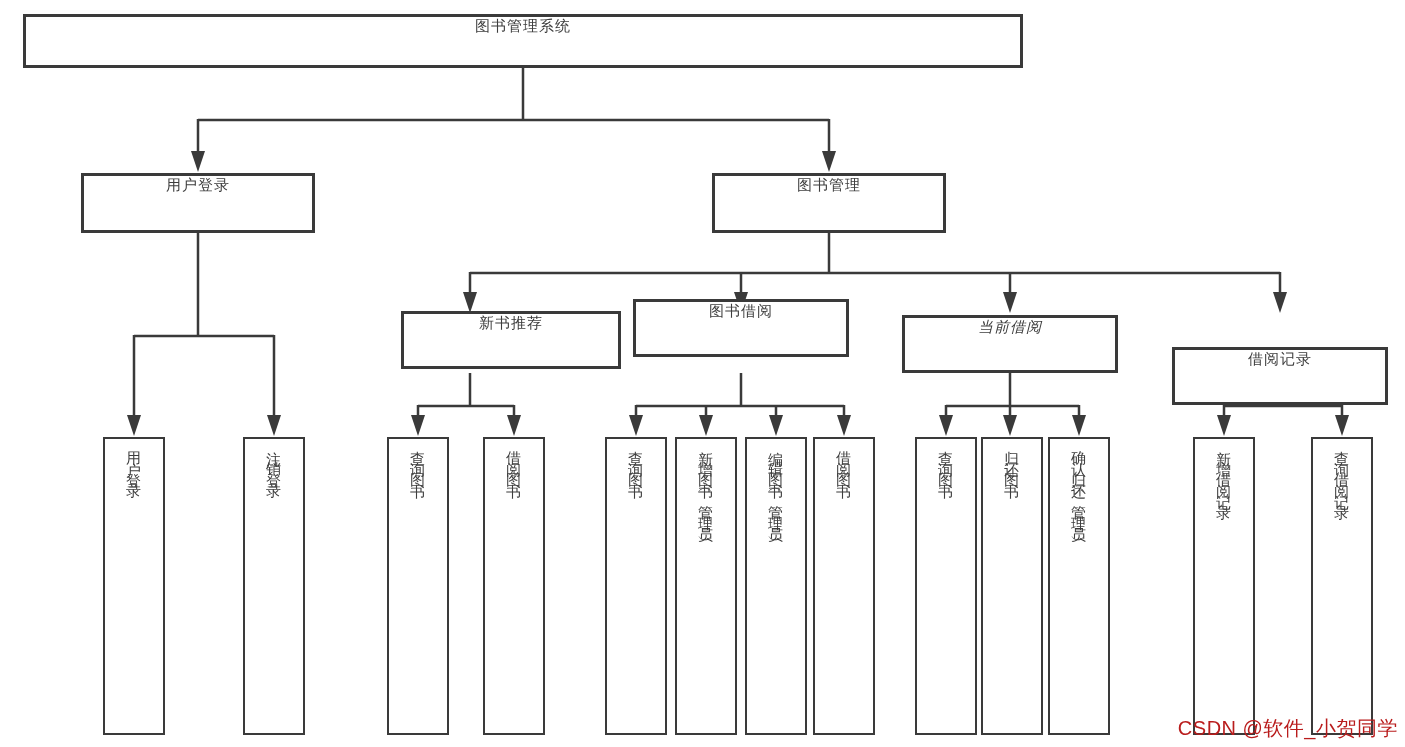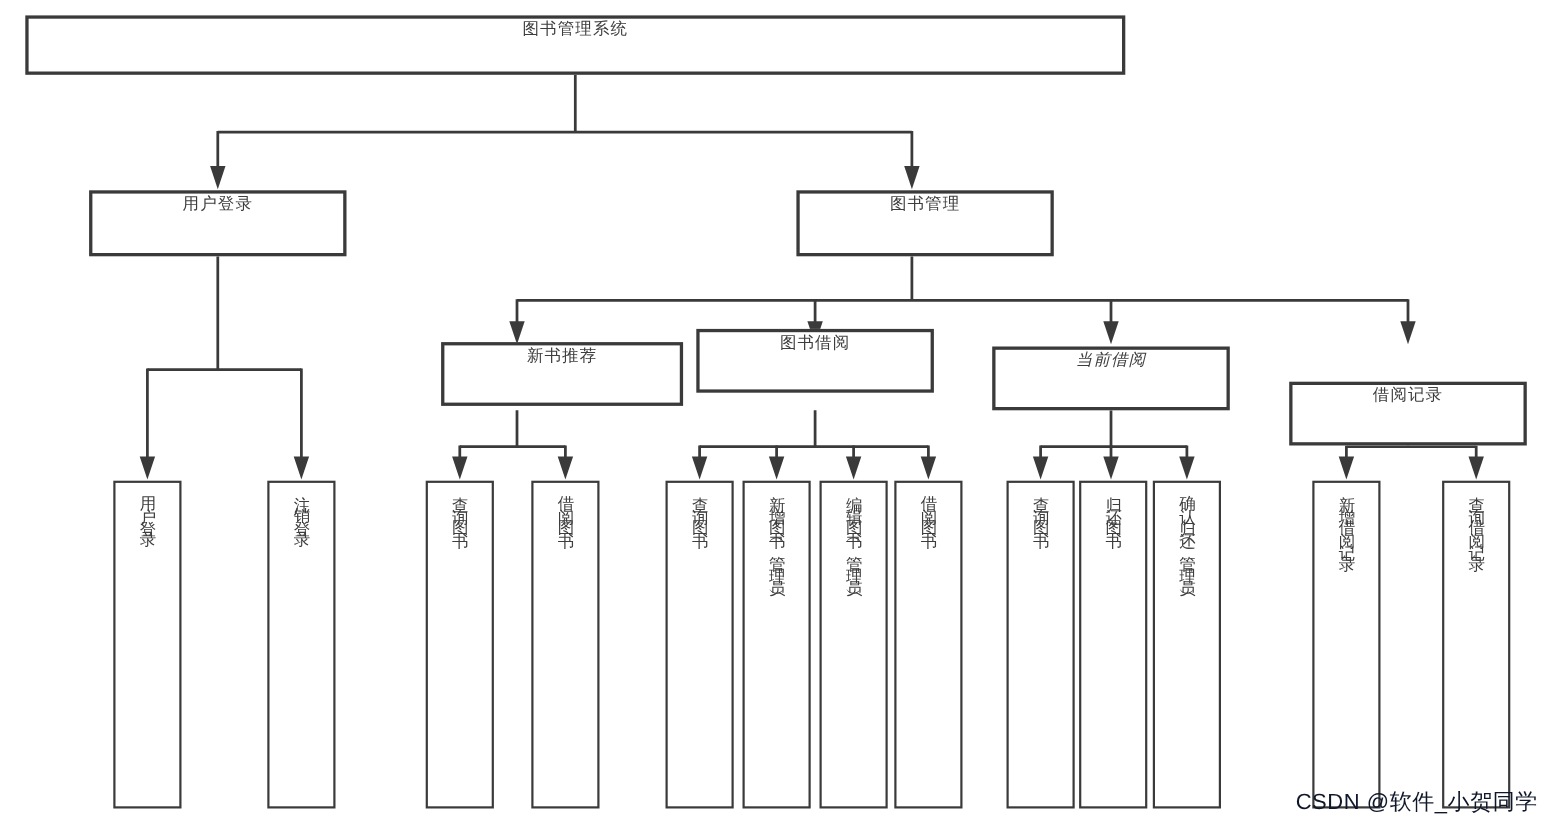--- a/index.html
+++ b/index.html
@@ -42,21 +42,21 @@
     writing-mode: vertical-rl;
     text-orientation: mixed;
     letter-spacing: 11px;
     line-height: 1;
     white-space: nowrap;
   }
   .watermark {
     position: absolute;
     right: 7px;
     bottom: 5px;
-    color: #0f172a;
+    color: #b91c1c;
     font-size: 20px;
     letter-spacing: 0.5px;
     z-index: 5;
     pointer-events: none;
   }
 </style>
 </head>
 <body>
 
 <div id="canvas">
@@ -111,21 +111,21 @@
     </g>
   </svg>
 
   <div class="box hbox" style="left:23px; top:14px; width:1000px; height:54px;">
     <span>图书管理系统</span>
   </div>
 
   <div class="box hbox" style="left:81px; top:173px; width:234px; height:60px;">
     <span>用户登录</span>
   </div>
-  <div class="box hbox" style="left:712px; top:173px; width:234px; height:60px;margin-left:12px;">
+  <div class="box hbox" style="left:712px; top:173px; width:234px; height:60px;">
     <span>图书管理</span>
   </div>
 
   <div class="box hbox" style="left:362px; top:311px; width:220px; height:58px;margin-left:39px;">
     <span>新书推荐</span>
   </div>
   <div class="box hbox" style="left:633px; top:299px; width:216px; height:58px;">
     <span>图书借阅</span>
   </div>
   <div class="box hbox" style="left:902px; top:315px; width:216px; height:58px;font-style:italic;">

